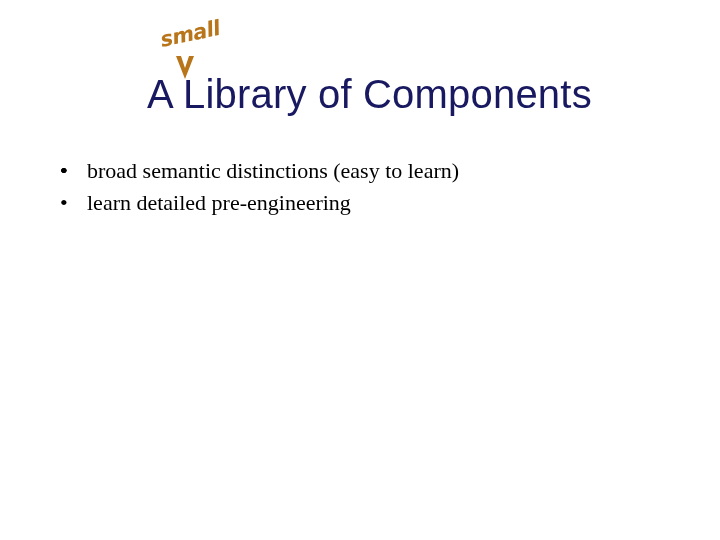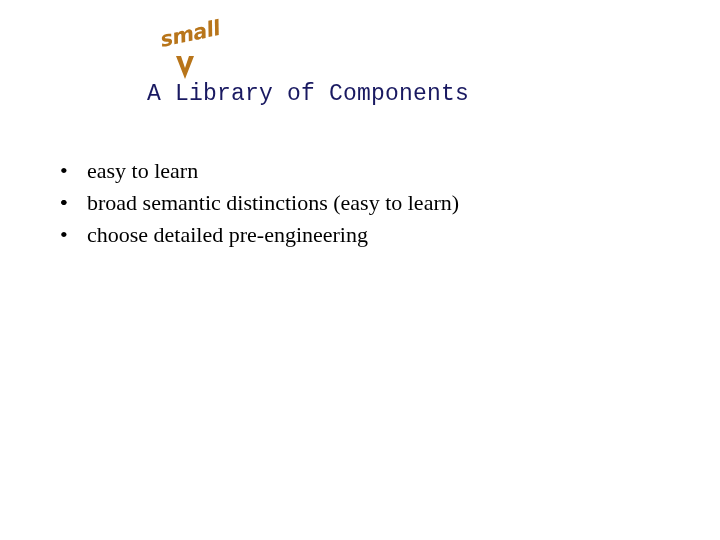--- a/index.html
+++ b/index.html
@@ -26,22 +26,22 @@
     position: absolute;
     left: 0;
     top: 0;
     width: 720px;
     height: 130px;
   }
   .slide-title {
     position: absolute;
     left: 147px;
     top: 75px;
-    font-family: Liberation Mono, monospace;
-    font-size: 23px;
+    font-family: Liberation Sans, sans-serif;
+    font-size: 40px;
     line-height: 38px;
     color: #191961;
     white-space: nowrap;
     letter-spacing: 0.2px;
   }
 
   
   .edit-note {
     position: absolute;
     left: 163px;
@@ -120,32 +120,31 @@
         <path d="M2 1 L11 24 L20 1 L15 1 L11 13 L7 1 Z" fill="#b8751a"></path>
       </svg>
     </div>
 
   </div>
 
   <ul class="bullet-list">
 
     <li class="bullet-item">
       <span class="bullet-marker">•</span>
-      <span class="bullet-text">easy to learn</span>
     </li>
 
     <li class="bullet-item">
       <span class="bullet-marker">•</span>
     </li>
 
     <li class="bullet-item">
       <span class="bullet-marker">•</span>
       <span class="bullet-text">broad semantic distinctions (easy to learn)</span>
     </li>
 
     <li class="bullet-item">
       <span class="bullet-marker">•</span>
-      <span class="bullet-text">choose detailed pre-engineering</span>
+      <span class="bullet-text">learn detailed pre-engineering</span>
     </li>
 
   </ul>
 
 </div>
 
 </body></html>

